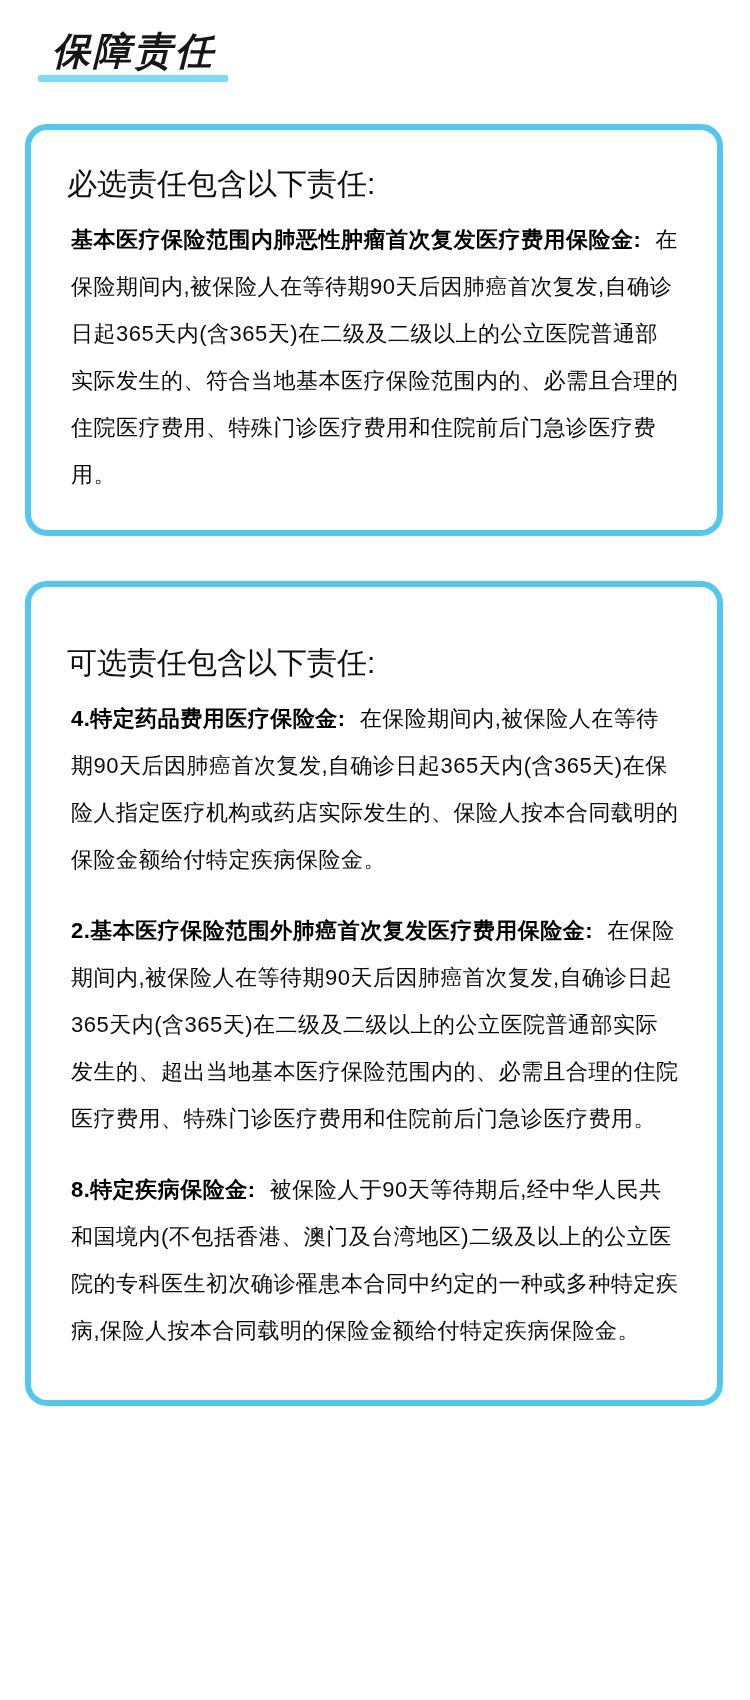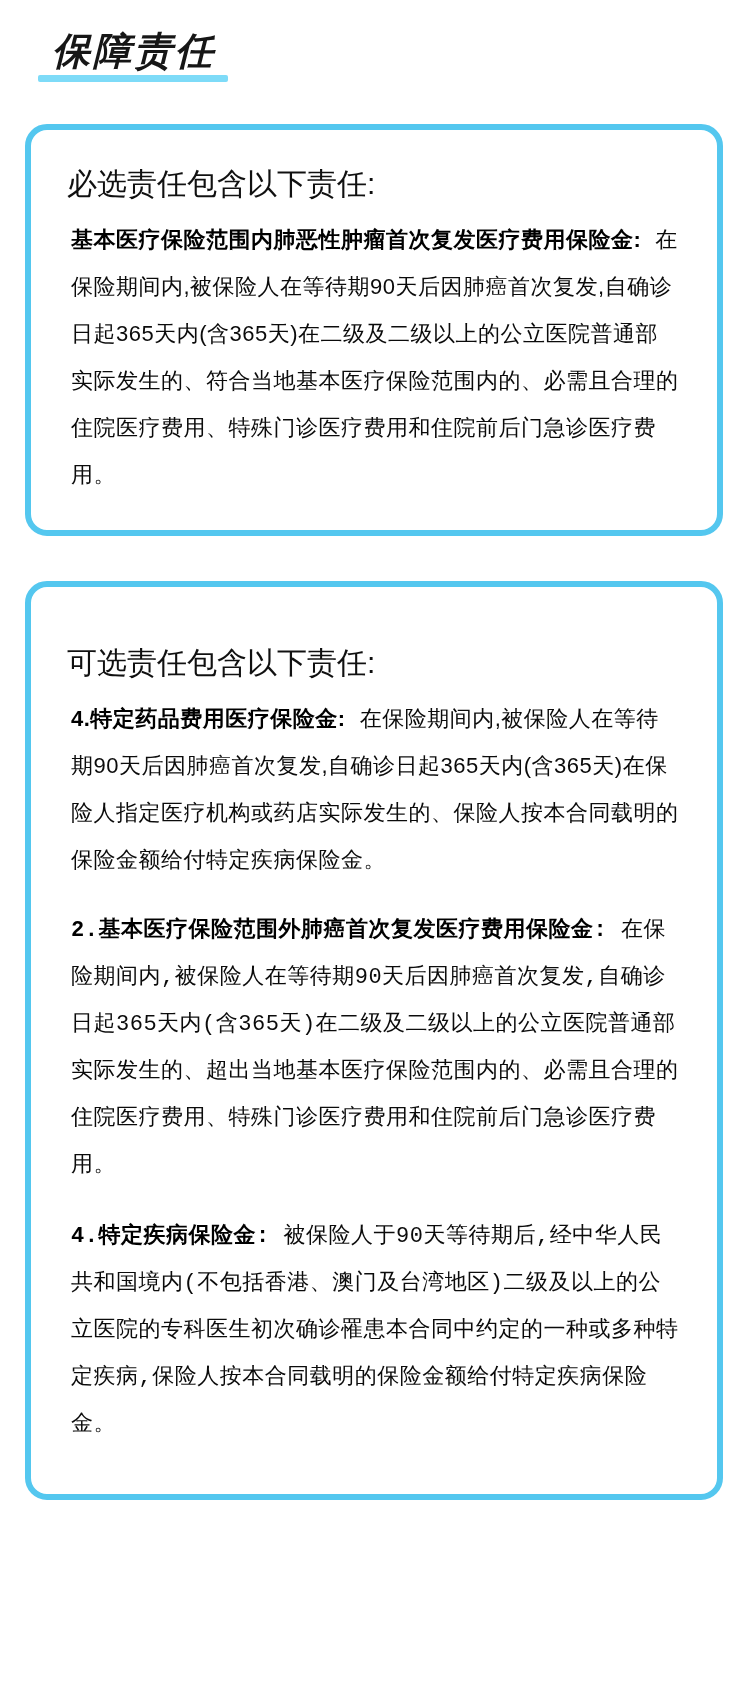--- a/index.html
+++ b/index.html
@@ -69,21 +69,20 @@
 
   .benefit {
     margin: 4px;
     font-size: 22px;
     line-height: 47px;
     color: #0b0b0b;
     letter-spacing: 0.5px;
   }
   .benefit + .benefit {
     margin-top: 24px;
-    font-family: Liberation Mono, monospace;
   }
   .benefit-heading {
     font-weight: 700;
     color: #000000;
     margin-right: 14px;
   }
 </style>
 </head>
 <body>
 
@@ -108,17 +107,17 @@
 
     <p class="benefit">
       <span class="benefit-heading">4.特定药品费用医疗保险金:</span><span class="benefit-body">在保险期间内,被保险人在等待期90天后因肺癌首次复发,自确诊日起365天内(含365天)在保险人指定医疗机构或药店实际发生的、保险人按本合同载明的保险金额给付特定疾病保险金。</span>
     </p>
 
     <p class="benefit">
       <span class="benefit-heading">2.基本医疗保险范围外肺癌首次复发医疗费用保险金:</span><span class="benefit-body">在保险期间内,被保险人在等待期90天后因肺癌首次复发,自确诊日起365天内(含365天)在二级及二级以上的公立医院普通部实际发生的、超出当地基本医疗保险范围内的、必需且合理的住院医疗费用、特殊门诊医疗费用和住院前后门急诊医疗费用。</span>
     </p>
 
     <p class="benefit">
-      <span class="benefit-heading">4.特定疾病保险金:</span><span class="benefit-body">被保险人于90天等待期后,经中华人民共和国境内(不包括香港、澳门及台湾地区)二级及以上的公立医院的专科医生初次确诊罹患本合同中约定的一种或多种特定疾病,保险人按本合同载明的保险金额给付特定疾病保险金。</span>
+      <span class="benefit-heading">8.特定疾病保险金:</span><span class="benefit-body">被保险人于90天等待期后,经中华人民共和国境内(不包括香港、澳门及台湾地区)二级及以上的公立医院的专科医生初次确诊罹患本合同中约定的一种或多种特定疾病,保险人按本合同载明的保险金额给付特定疾病保险金。</span>
     </p>
   </section>
 
 </div>
 
 </body></html>

